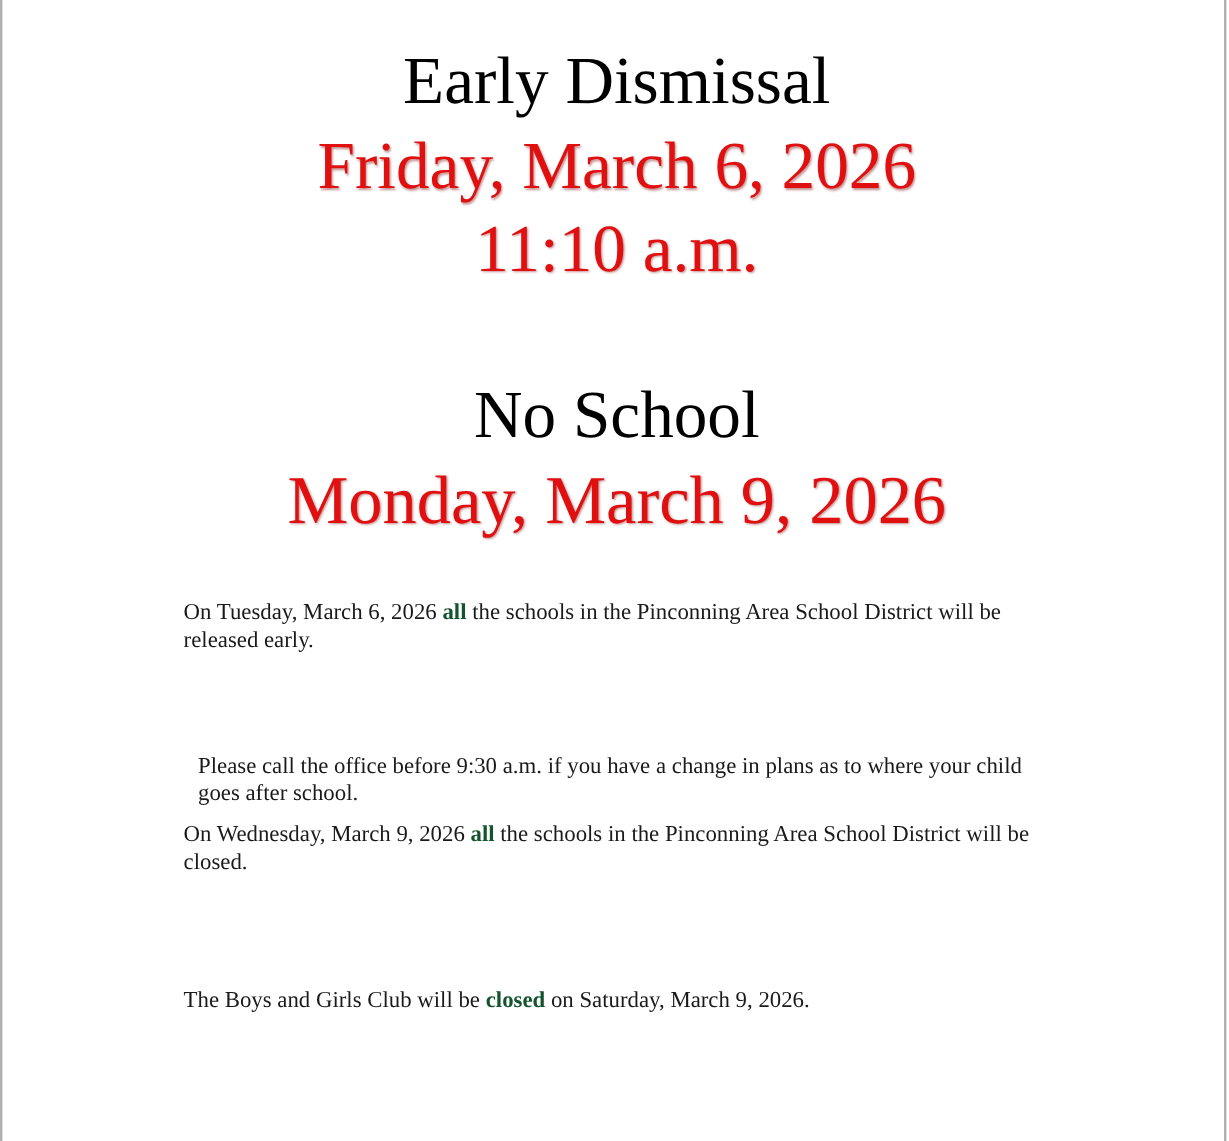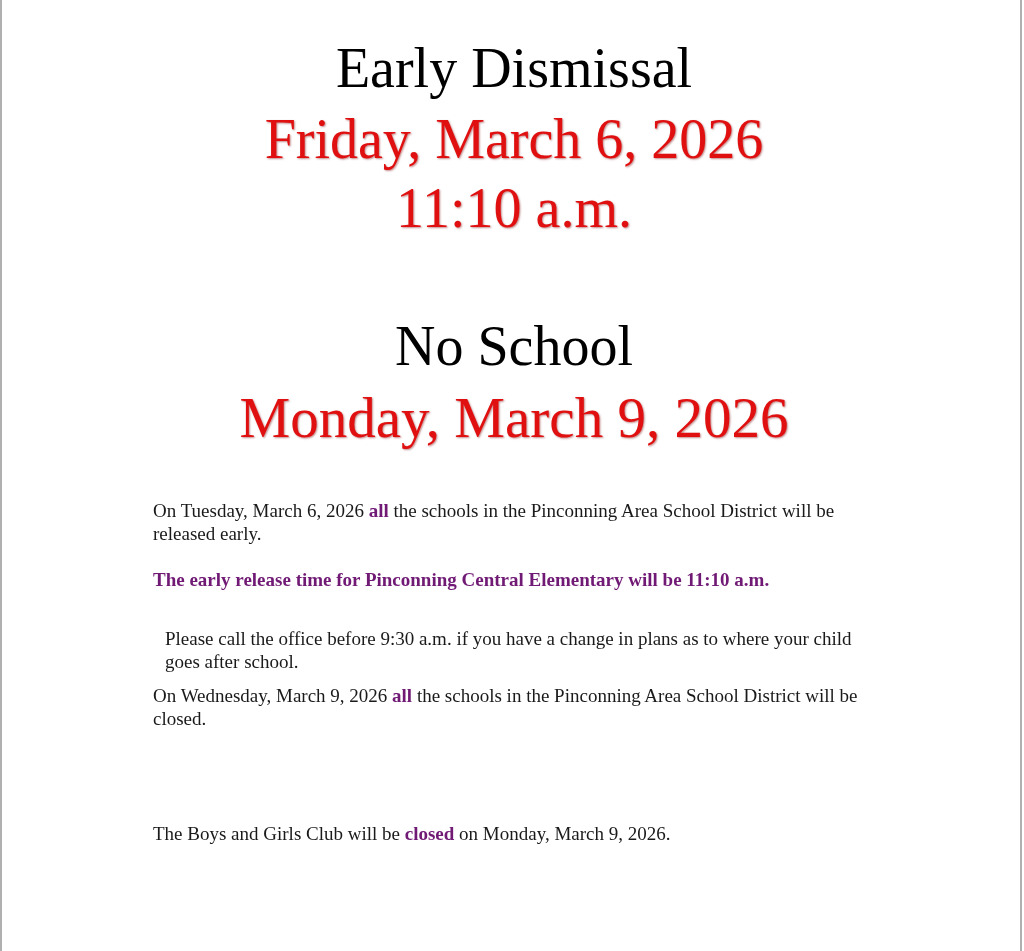--- a/index.html
+++ b/index.html
@@ -25,43 +25,42 @@
     }
     #h1 { top: 40px; }
     #h2 { top: 111px; }
     #h3 { top: 180px; }
     #h4 { top: 318px; }
     #h5 { top: 389px; font-size: 57px; }
     .body-text {
       position: absolute; left: 151px; width: 725px;
       font-size: 19px; line-height: 23px; color: #1a1a1a;
     }
-    .body-text b { font-weight: bold; color: #701a75; }
+    .body-text b { font-weight: bold; color: #14532d; }
     #p1 { top: 499px; }
     #p2 { top: 568px; }
     #p3 { top: 615px; }
     #p4 { top: 684px; }
     #p5 { top: 753px; }
     #p6 { top: 822px; }
   </style>
 </head>
 <body>
 
 <div class="frame">
 
   <div id="h1" class="headline black">Early Dismissal</div>
   <div id="h2" class="headline red">Friday, March 6, 2026</div>
   <div id="h3" class="headline red">11:10 a.m.</div>
   <div id="h4" class="headline black">No School</div>
   <div id="h5" class="headline red">Monday, March 9, 2026</div>
 
   <p id="p1" class="body-text" style="margin:0"><span>On Tuesday, March 6, 2026 </span><b>all</b><span> the schools in the Pinconning Area School District will be released early.</span></p>
 
-  <p id="p2" class="body-text" style="margin:0"><b>The early release time for Pinconning Central Elementary will be 11:10 a.m.</b></p>
 
   <p id="p3" class="body-text" style="margin:12px"><span>Please call the office before 9:30 a.m. if you have a change in plans as to where your child goes after school.</span></p>
 
   <p id="p4" class="body-text" style="margin:0"><span>On Wednesday, March 9, 2026 </span><b>all</b><span> the schools in the Pinconning Area School District will be closed.</span></p>
 
 
-  <p id="p6" class="body-text" style="margin:0"><span>The Boys and Girls Club will be </span><b>closed</b><span> on Monday, March 9, 2026.</span></p>
+  <p id="p6" class="body-text" style="margin:0"><span>The Boys and Girls Club will be </span><b>closed</b><span> on Saturday, March 9, 2026.</span></p>
 
 </div>
 
 </body></html>

